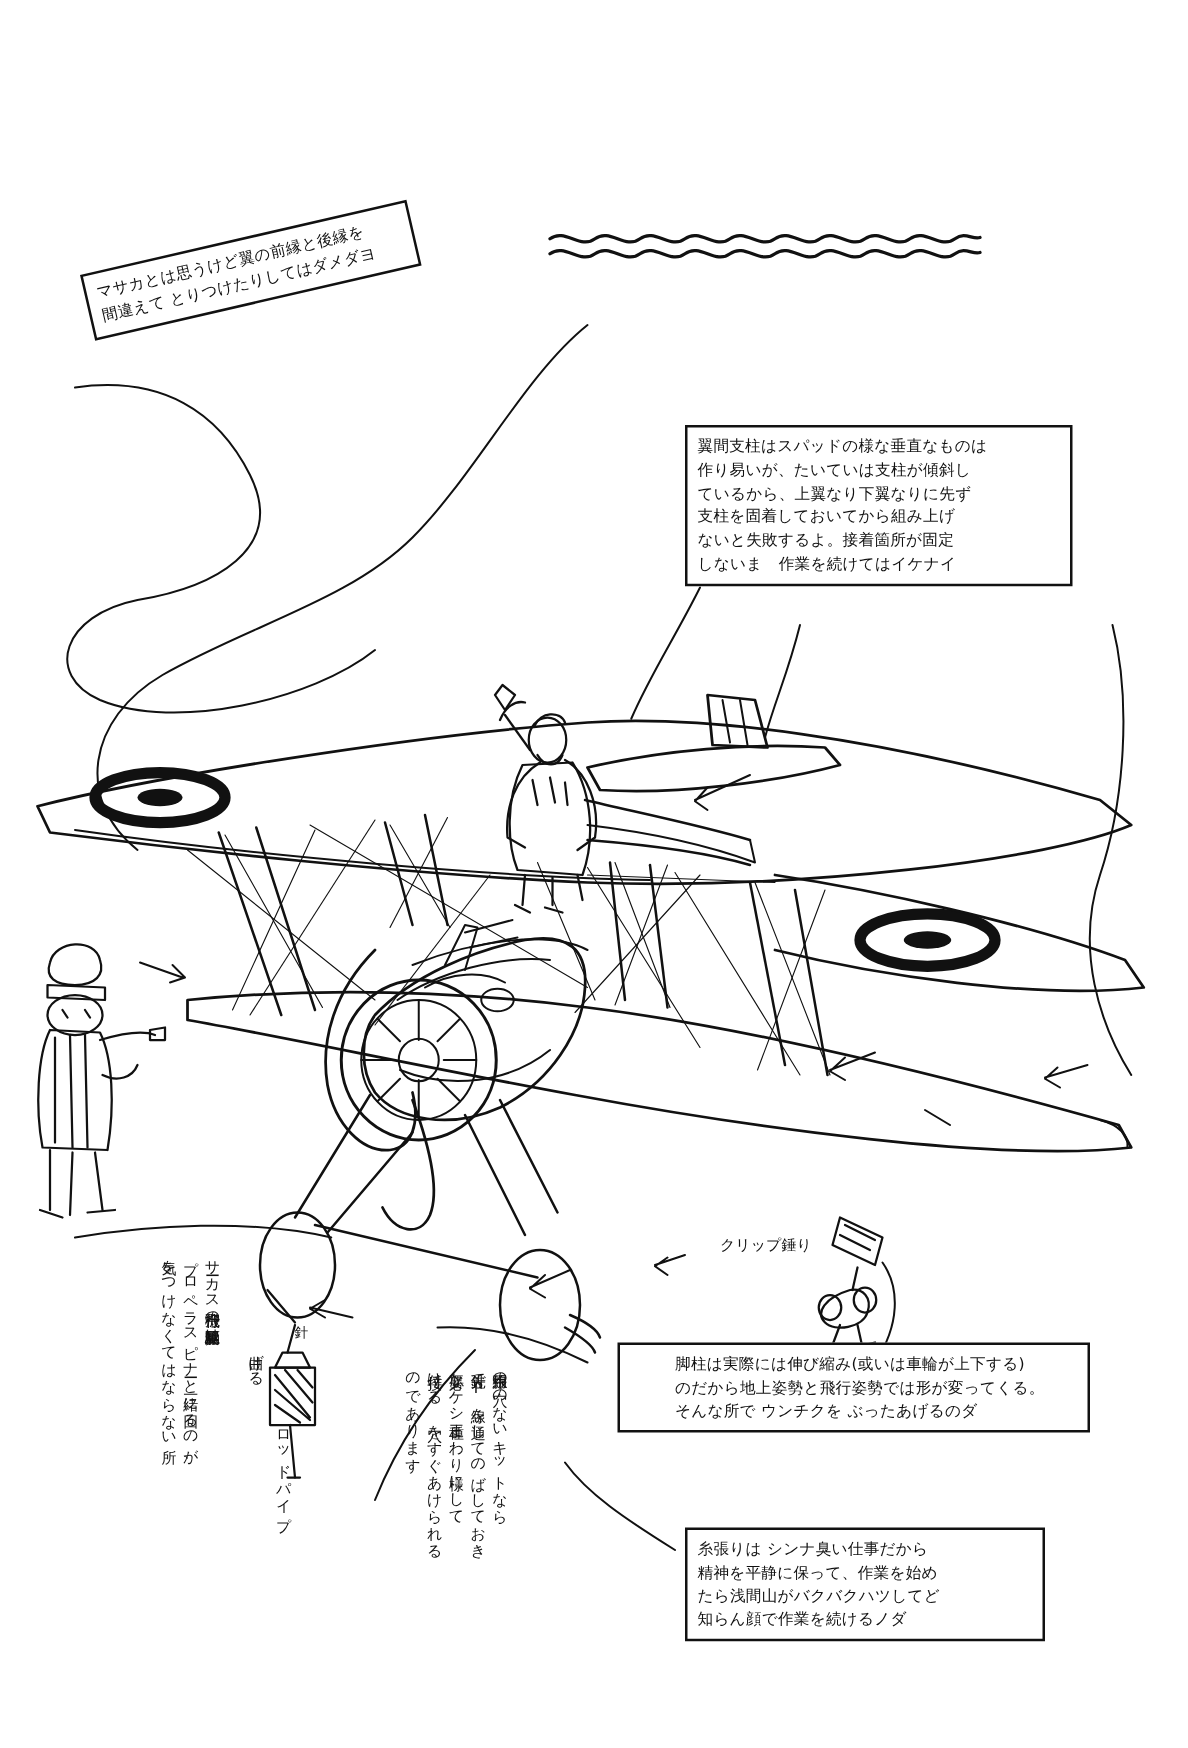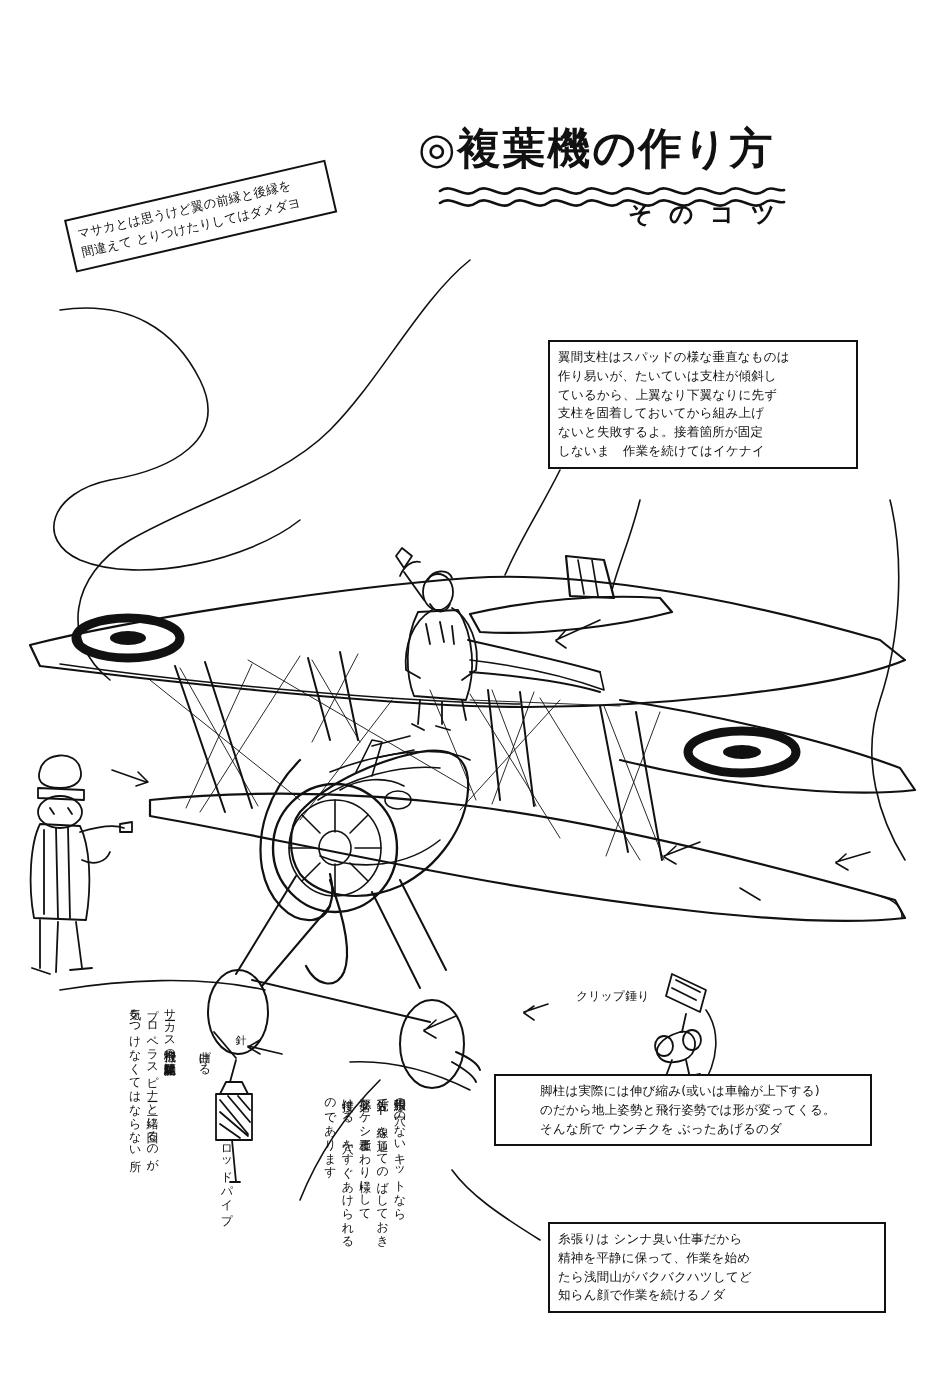--- a/index.html
+++ b/index.html
@@ -76,20 +76,21 @@
     top: 78px;
     font-size: 24px;
     font-weight: bold;
     letter-spacing: 4px;
     white-space: nowrap;
   }
   .callout-label {
     position: absolute;
     font-size: 12px;
     white-space: nowrap;
+    text-align: right;
   }
   svg { display: block; }
 </style>
 </head>
 <body>
 
 <div id="page">
 
   <svg class="layer" viewBox="0 0 950 1398" xmlns="http://www.w3.org/2000/svg">
     <g fill="none" stroke="#111" stroke-width="1.6" stroke-linecap="round" stroke-linejoin="round">
@@ -253,24 +254,20 @@
         <path d="M282 1054 L248 1046 M260 1040 L248 1047 L260 1054"></path>
         <path d="M548 1004 L524 1012 M534 1006 L524 1013 L534 1020"></path>
         <path d="M760 900 L740 888"></path>
       </g>
 
       <path stroke-width="2.6" d="M440 191 C 452 182, 464 200, 476 191 C 488 182, 500 200, 512 191 C 524 182, 536 200, 548 191 C 560 182, 572 200, 584 191 C 596 182, 608 200, 620 191 C 632 182, 644 200, 656 191 C 668 182, 680 200, 692 191 C 704 182, 716 200, 728 191 C 740 182, 752 200, 764 191 C 772 185, 778 192, 784 190"></path>
       <path stroke-width="2.6" d="M440 203 C 452 194, 464 212, 476 203 C 488 194, 500 212, 512 203 C 524 194, 536 212, 548 203 C 560 194, 572 212, 584 203 C 596 194, 608 212, 620 203 C 632 194, 644 212, 656 203 C 668 194, 680 212, 692 203 C 704 194, 716 212, 728 203 C 740 194, 752 212, 764 203 C 772 197, 778 204, 784 202"></path>
     </g>
   </svg>
 
-  <div id="title-block">
-    <div id="title-main"><span>◎</span><span>複葉機の作り方</span></div>
-    <div id="title-sub">そ の コ ツ</div>
-  </div>
 
   <div class="note" style="left:64px; top:220px; width:268px; transform: rotate(-13deg); transform-origin: 0 0; font-size:12.5px;">マサカとは思うけど翼の前縁と後縁を
 間違えて とりつけたりしてはダメダヨ</div>
 
 
   <div class="note" style="left:548px; top:330px; width:310px; font-size:12.5px;margin-top:10px;">翼間支柱はスパッドの様な垂直なものは
 作り易いが、たいていは支柱が傾斜し
 ているから、上翼なり下翼なりに先ず
 支柱を固着しておいてから組み上げ
 ないと失敗するよ。接着箇所が固定
@@ -283,21 +280,21 @@
   <div class="note" style="left:494px; top:1074px; width:378px; font-size:12.5px;padding-left:44px;">脚柱は実際には伸び縮み(或いは車輪が上下する)
 のだから地上姿勢と飛行姿勢では形が変ってくる。
 そんな所で ウンチクを ぶったあげるのダ</div>
 
   <div class="note-plain vertical" style="left:288px; top:1090px; height:206px; width:120px; font-size:12px;">張線用の穴のないキットなら
 針先でP線を通してのばしておき
 必要なケシ三種まわり様にして
 接付ける 穴をすぐあけられる
 のであります</div>
 
-  <div class="note" style="left:548px; top:1222px; width:338px; font-size:12.5px;">糸張りは シンナ臭い仕事だから
+  <div class="note" style="left:548px; top:1222px; width:288px; font-size:12.5px;">糸張りは シンナ臭い仕事だから
 精神を平静に保って、作業を始め
 たら浅間山がバクバクハツしてど
 知らん顔で作業を続けるノダ</div>
 
   <div class="callout-label" style="left:576px; top:988px;">クリップ錘り</div>
 
   <div class="callout-label vertical" style="left:196px; top:1042px; height:60px;">曲げる</div>
 
   <div class="callout-label vertical" style="left:218px; top:1136px; height:78px;">ロッドパイプ</div>
 

